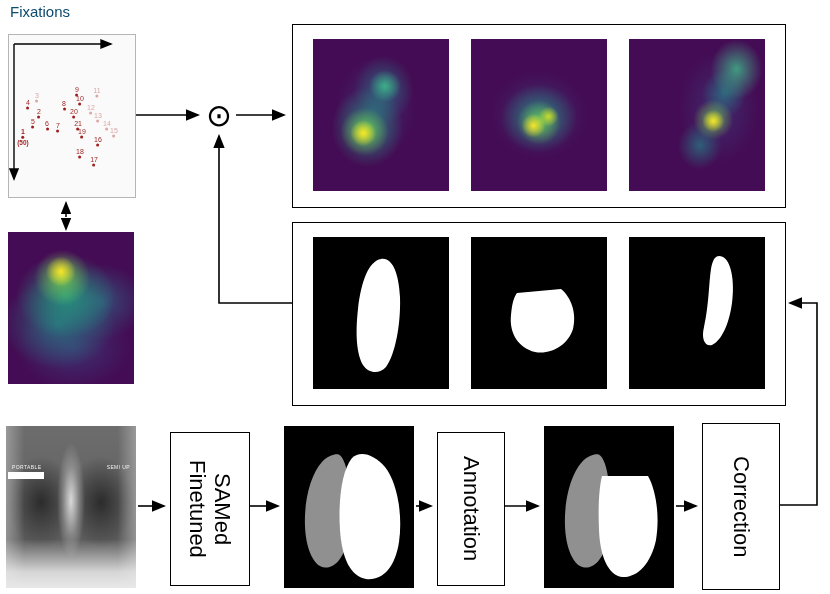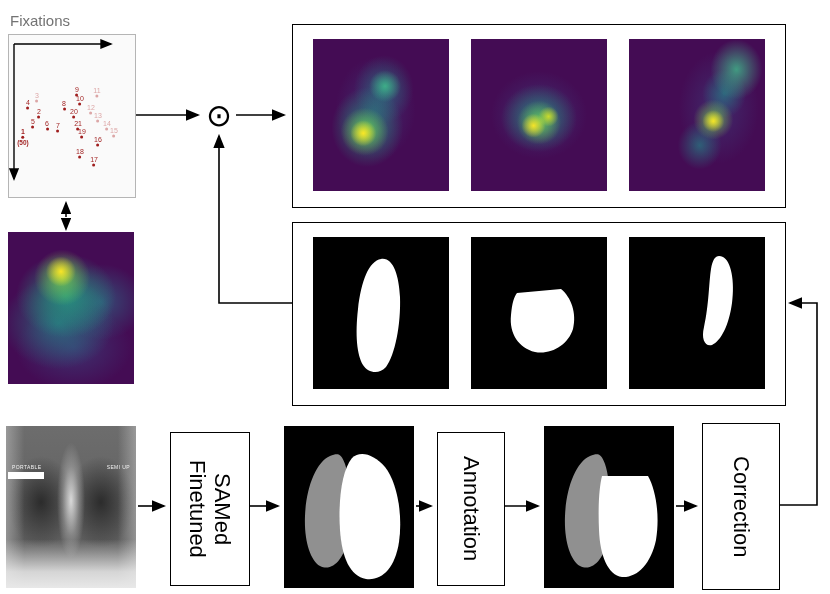--- a/index.html
+++ b/index.html
@@ -3,21 +3,21 @@
 <meta charset="utf-8">
 <style>
   html,body { margin:0; padding:0; background:#fff; }
   .stage {
     position:relative; width:830px; height:594px; background:#ffffff;
     font-family:"Liberation Sans", sans-serif; overflow:hidden; color:#111;
   }
   .abs { position:absolute; }
 
   
-  .fixations-title { left:10px; top:12px; font-size:15px; color:#737373; }
+  .fixations-title { left:10px; top:3px; font-size:15px; color:#0c4a6e; }
 
   
   .fix-panel { left:8px; top:34px; width:126px; height:162px;
     background:#fafafa; border:1px solid #b5b5b5; }
   .fix-axes { position:absolute; left:0; top:0; }
   .fx-pt { position:absolute; transform:translate(-50%,-50%);
     display:flex; flex-direction:column; align-items:center; line-height:1; }
   .fx-pt em { font-style:normal; font-size:7px; margin-bottom:1px; }
   .fx-dot { width:3px; height:3px; border-radius:50%; background:currentColor; }
   .fx-sub { font-style:normal; font-size:6.5px; font-weight:bold; margin-top:1px; }

